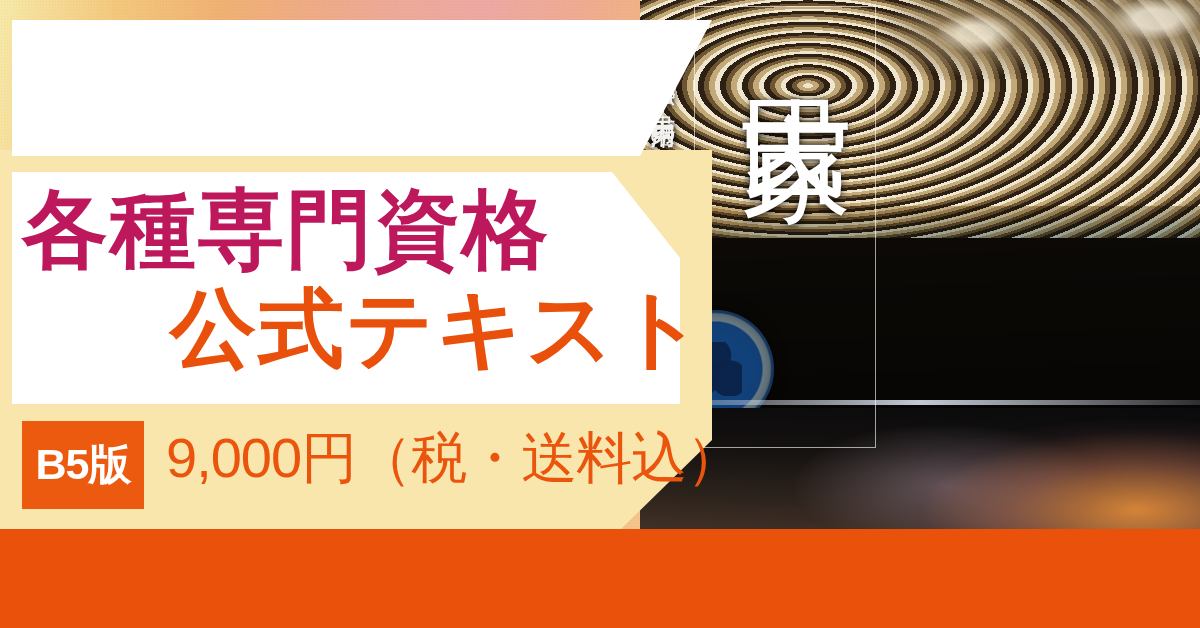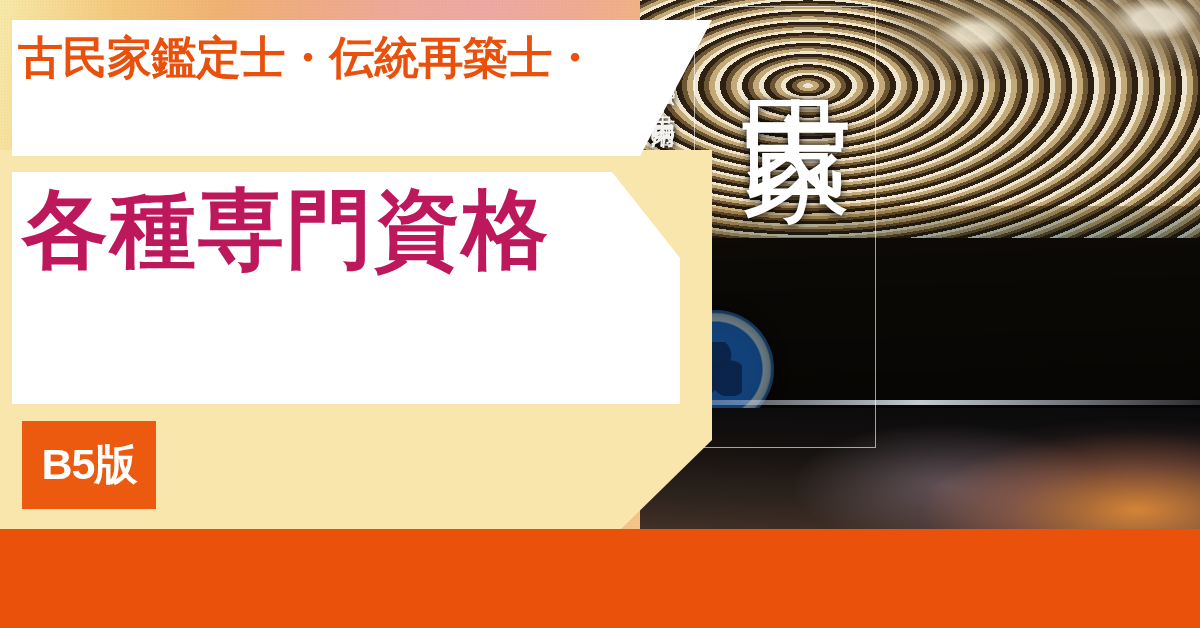--- a/index.html
+++ b/index.html
@@ -175,21 +175,21 @@
     white-space:nowrap;
   }
   .big-2{
     position:absolute;left:170px;top:285px;
     color:#e8500c;font-size:86px;line-height:1;font-weight:700;letter-spacing:2px;
     white-space:nowrap;
   }
 
   
   .badge{
-    position:absolute;left:22px;top:421px;width:134px;height:88px;
+    position:absolute;left:22px;top:421px;width:122px;height:88px;
     background:#ec5a0f;color:#ffffff;
     display:flex;align-items:center;justify-content:center;
     font-size:43px;font-weight:700;letter-spacing:-1px;
   }
   .price{
     position:absolute;left:166px;top:430px;
     color:#ea540c;font-size:56px;line-height:1;font-weight:400;letter-spacing:-1px;
     white-space:nowrap;
   }
 
@@ -221,25 +221,26 @@
     <div class="v-sub">伝統構法 古民家活用のための調査と再生の</div>
   </div>
 
   <div class="cream-top"></div>
   <div class="cream-slab"></div>
 
   <div class="panel-1"></div>
   <div class="panel-2"></div>
 
   <div class="head-lines">
-    <div>古民家鑑定士・伝統再築士・</div>
   </div>
 
   <div class="big-1">各種専門資格</div>
+  <div class="big-2">公式テキスト</div>
 
   <div class="badge">B5版</div>
+  <div class="price">9,000円（税・送料込）</div>
 
   <div class="cta-bar">
     
     
   </div>
 
 </div>
 
 </body></html>

